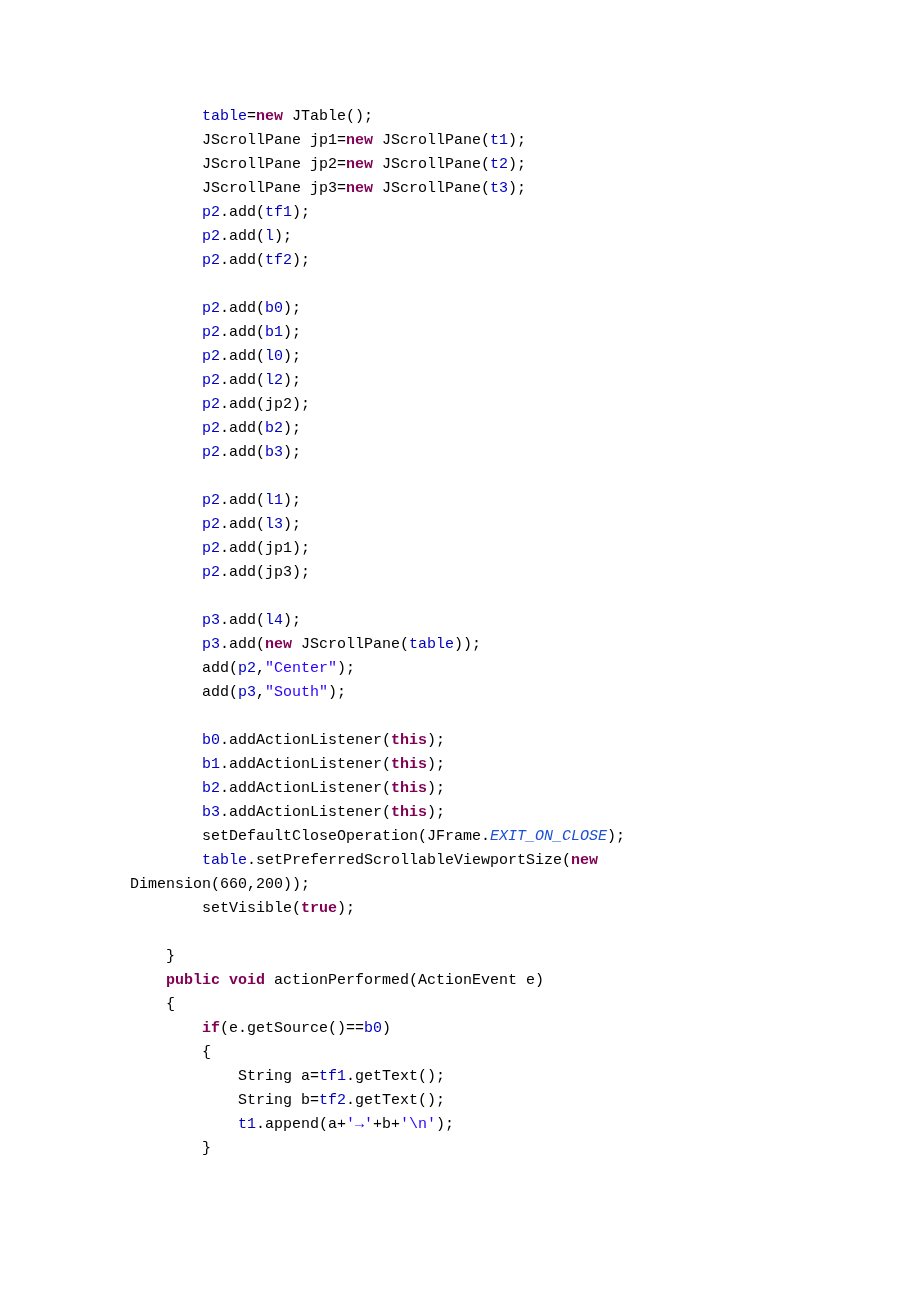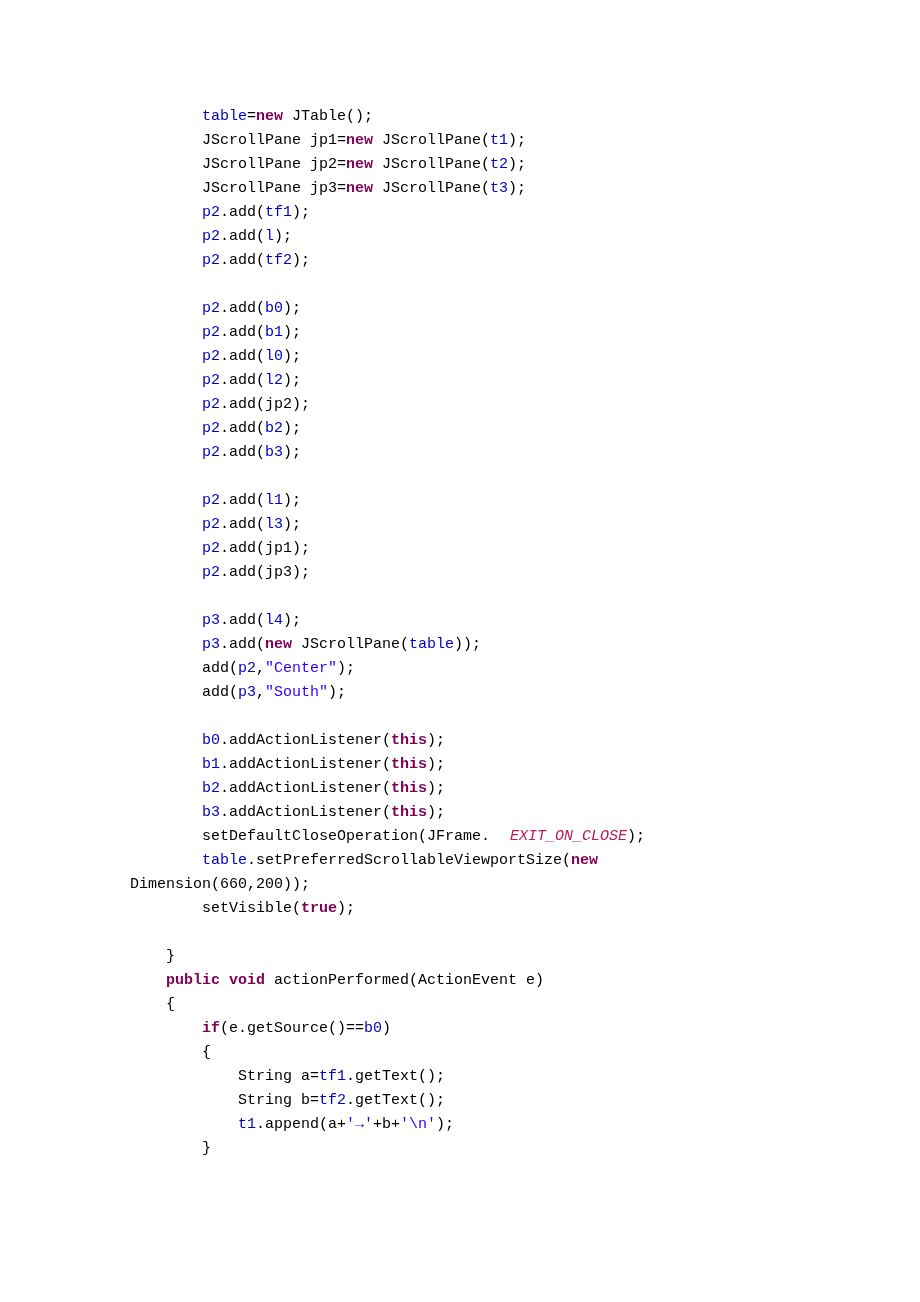--- a/index.html
+++ b/index.html
@@ -18,20 +18,20 @@
     box-sizing: border-box;
   }
   pre {
     margin: 0;
     font-family: inherit;
     white-space: pre;
   }
   .kw   { color: #7f0055; font-weight: bold; }
   .fld  { color: #0000c0; }
   .str  { color: #2a00ff; }
-  .stat { color: #be185d; font-style: italic; margin-left: 20px; }
+  .stat { color: #1d4ed8; font-style: italic; }
 </style>
 </head>
 <body>
 
 <div class="page">
   <pre id="code-container"><div><span>        </span><span class="fld">table</span><span>=</span><span class="kw">new</span><span> JTable();</span></div><div><span>        JScrollPane jp1=</span><span class="kw">new</span><span> JScrollPane(</span><span class="fld">t1</span><span>);</span></div><div><span>        JScrollPane jp2=</span><span class="kw">new</span><span> JScrollPane(</span><span class="fld">t2</span><span>);</span></div><div><span>        JScrollPane jp3=</span><span class="kw">new</span><span> JScrollPane(</span><span class="fld">t3</span><span>);</span></div><div><span>        </span><span class="fld">p2</span><span>.add(</span><span class="fld">tf1</span><span>);</span></div><div><span>        </span><span class="fld">p2</span><span>.add(</span><span class="fld">l</span><span>);</span></div><div><span>        </span><span class="fld">p2</span><span>.add(</span><span class="fld">tf2</span><span>);</span></div><div>&nbsp;</div><div><span>        </span><span class="fld">p2</span><span>.add(</span><span class="fld">b0</span><span>);</span></div><div><span>        </span><span class="fld">p2</span><span>.add(</span><span class="fld">b1</span><span>);</span></div><div><span>        </span><span class="fld">p2</span><span>.add(</span><span class="fld">l0</span><span>);</span></div><div><span>        </span><span class="fld">p2</span><span>.add(</span><span class="fld">l2</span><span>);</span></div><div><span>        </span><span class="fld">p2</span><span>.add(jp2);</span></div><div><span>        </span><span class="fld">p2</span><span>.add(</span><span class="fld">b2</span><span>);</span></div><div><span>        </span><span class="fld">p2</span><span>.add(</span><span class="fld">b3</span><span>);</span></div><div>&nbsp;</div><div><span>        </span><span class="fld">p2</span><span>.add(</span><span class="fld">l1</span><span>);</span></div><div><span>        </span><span class="fld">p2</span><span>.add(</span><span class="fld">l3</span><span>);</span></div><div><span>        </span><span class="fld">p2</span><span>.add(jp1);</span></div><div><span>        </span><span class="fld">p2</span><span>.add(jp3);</span></div><div>&nbsp;</div><div><span>        </span><span class="fld">p3</span><span>.add(</span><span class="fld">l4</span><span>);</span></div><div><span>        </span><span class="fld">p3</span><span>.add(</span><span class="kw">new</span><span> JScrollPane(</span><span class="fld">table</span><span>));</span></div><div><span>        add(</span><span class="fld">p2</span><span>,</span><span class="str">"Center"</span><span>);</span></div><div><span>        add(</span><span class="fld">p3</span><span>,</span><span class="str">"South"</span><span>);</span></div><div>&nbsp;</div><div><span>        </span><span class="fld">b0</span><span>.addActionListener(</span><span class="kw">this</span><span>);</span></div><div><span>        </span><span class="fld">b1</span><span>.addActionListener(</span><span class="kw">this</span><span>);</span></div><div><span>        </span><span class="fld">b2</span><span>.addActionListener(</span><span class="kw">this</span><span>);</span></div><div><span>        </span><span class="fld">b3</span><span>.addActionListener(</span><span class="kw">this</span><span>);</span></div><div><span>        setDefaultCloseOperation(JFrame.</span><span class="stat">EXIT_ON_CLOSE</span><span>);</span></div><div><span>        </span><span class="fld">table</span><span>.setPreferredScrollableViewportSize(</span><span class="kw">new</span></div><div><span>Dimension(660,200));</span></div><div><span>        setVisible(</span><span class="kw">true</span><span>);</span></div><div>&nbsp;</div><div><span>    }</span></div><div><span>    </span><span class="kw">public</span><span> </span><span class="kw">void</span><span> actionPerformed(ActionEvent e)</span></div><div><span>    {</span></div><div><span>        </span><span class="kw">if</span><span>(e.getSource()==</span><span class="fld">b0</span><span>)</span></div><div><span>        {</span></div><div><span>            String a=</span><span class="fld">tf1</span><span>.getText();</span></div><div><span>            String b=</span><span class="fld">tf2</span><span>.getText();</span></div><div><span>            </span><span class="fld">t1</span><span>.append(a+</span><span class="str">'→'</span><span>+b+</span><span class="str">'\n'</span><span>);</span></div><div><span>        }</span></div></pre>
 </div>
 
 </body></html>

